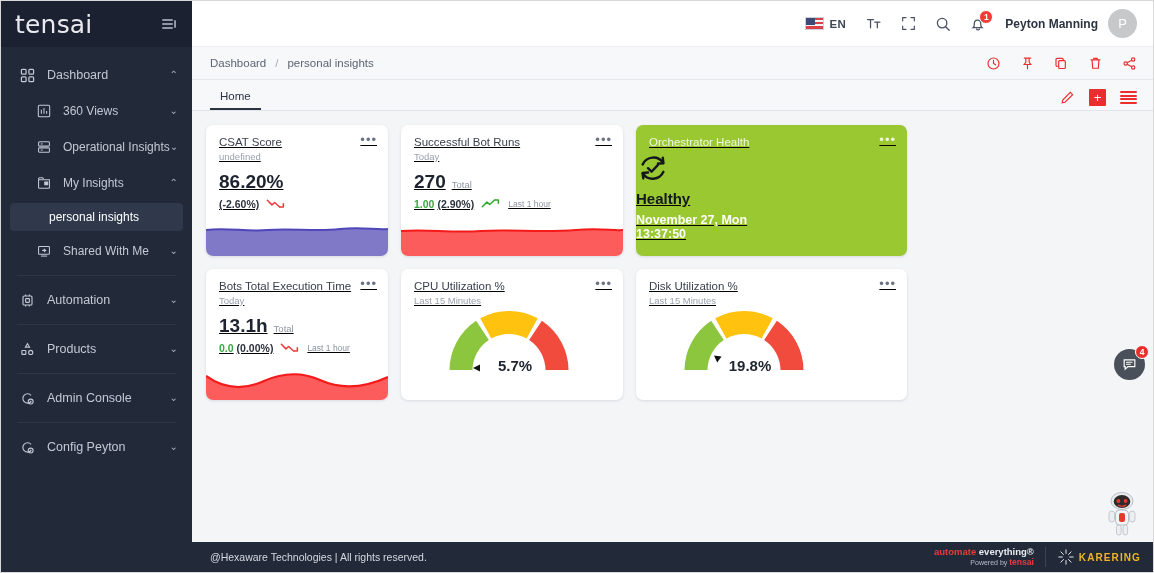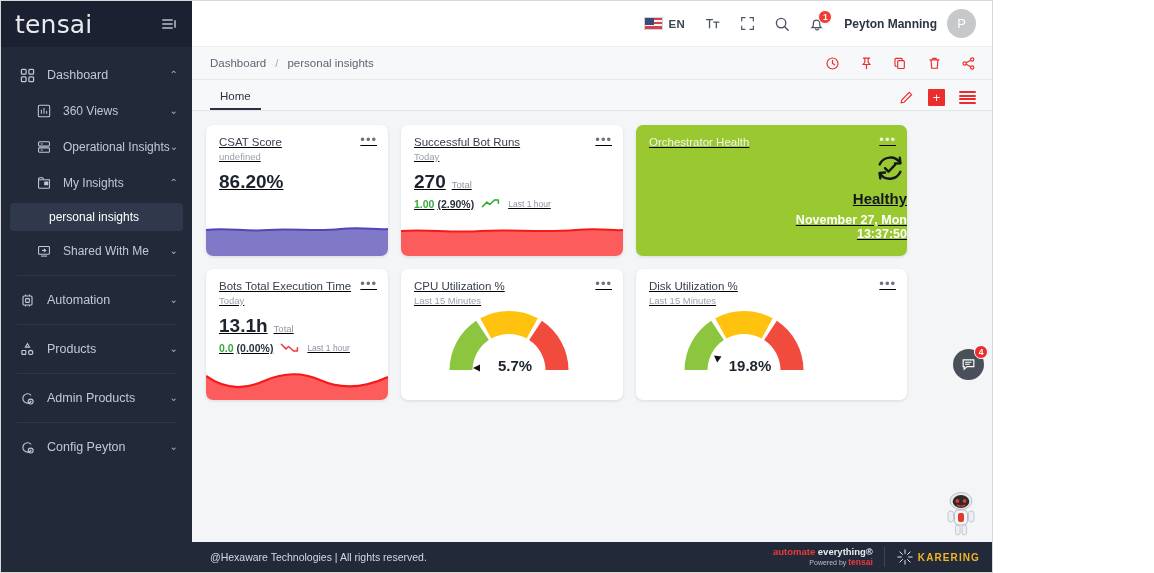--- a/index.html
+++ b/index.html
@@ -4,21 +4,21 @@
 <style>
   * { box-sizing: border-box; margin: 0; padding: 0; }
   html, body {
     width: 1154px; height: 573px;
     font-family: "Liberation Sans", sans-serif;
     background: #ffffff;
     overflow: hidden;
   }
   .app {
     position: relative;
-    width: 993px; height: 573px;
+    width: 1154px; height: 573px;
     display: flex;
     border: 1px solid #d8d8d8;
     background: #0f172a;
   }
 
   
   .sidebar {
     width: 191px; height: 571px;
     background: #222a3a;
     display: flex; flex-direction: column;
@@ -200,21 +200,21 @@
   .delta-note { font-size: 8.5px; color: #8a919d; }
   .spark {
     position: absolute; left: 0; right: 0; bottom: 0; height: 33px;
   }
   .spark svg { display: block; width: 100%; height: 100%; }
 
   
   .c-health { background: #9ac831; }
   .c-health .card-title { color: #f2f7e6; }
   .c-health .dots { color: #eef5da; }
-  .health-body { text-align: right; margin-top: 3px; }
+  .health-body { text-align: left; margin-top: 3px; }
   .health-status { font-size: 15px; font-weight: 700; color: #13181f; margin-top: 1px; }
   .health-date { font-size: 12.5px; font-weight: 700; color: #ffffff; margin-top: 6px; }
   .health-time { font-size: 12.5px; font-weight: 700; color: #ffffff; }
 
   
   .gauge-wrap { display:flex; align-items:flex-end; justify-content:flex-start; margin-top: 4px; padding-left: 48px; }
   .gauge-wrap svg { display:block; }
   .gval { font-size: 15px; font-weight: 700; fill: #1d242f; font-family: "Liberation Sans", sans-serif; }
 
   
@@ -367,21 +367,21 @@
       <div class="nav-sep"></div>
 
       <div class="nav-row">
         <span class="nico">
           <svg width="15" height="15" viewBox="0 0 16 16" fill="none" stroke="#c2c8d4" stroke-width="1.2">
             <path d="M11.8 4.6A5 5 0 1 0 12 11"></path>
               <circle cx="11.4" cy="11.2" r="2.6"></circle>
             <line x1="11.4" y1="10.4" x2="11.4" y2="12"></line>
           </svg>
         </span>
-        <span class="nlabel">Admin Products</span>
+        <span class="nlabel">Admin Console</span>
         <span class="chev">⌄</span>
       </div>
 
       <div class="nav-sep"></div>
 
       <div class="nav-row">
         <span class="nico">
           <svg width="15" height="15" viewBox="0 0 16 16" fill="none" stroke="#c2c8d4" stroke-width="1.2">
             <path d="M11.8 4.6A5 5 0 1 0 12 11"></path>
               <circle cx="11.4" cy="11.2" r="2.6"></circle>
@@ -493,20 +493,29 @@
       <div class="grid">
 
         <div class="card c-sm">
           <div class="card-head">
             <span class="card-title">CSAT Score</span>
             <span class="dots">•••</span>
           </div>
           <div class="card-sub">undefined</div>
           <div class="big-row">
             <span class="big">86.20%</span>
+          </div>
+          <div class="delta-row">
+            <span class="delta-dark">(-2.60%)</span>
+            <span>
+              <svg width="20" height="11" viewBox="0 0 22 12" fill="none" stroke="#ee3b3b" stroke-width="1.7" stroke-linecap="round" stroke-linejoin="round">
+                <path d="M1.5 2.5l5 5 3-2.6 5.5 5"></path>
+                  <path d="M15.5 9.9h3.6V6.4"></path>
+              </svg>
+            </span>
           </div>
           <div class="spark">
             <svg viewBox="0 0 182 33" preserveAspectRatio="none">
               <path d="M0 7 C 20 4, 40 9, 62 7 C 86 5, 110 9, 134 6 C 156 4, 170 7, 182 6 L182 33 L0 33 Z" fill="#8079c8"></path>
               <path d="M0 7 C 20 4, 40 9, 62 7 C 86 5, 110 9, 134 6 C 156 4, 170 7, 182 6" fill="none" stroke="#4f46b8" stroke-width="2"></path>
             </svg>
           </div>
         </div>
 
         <div class="card c-md">

